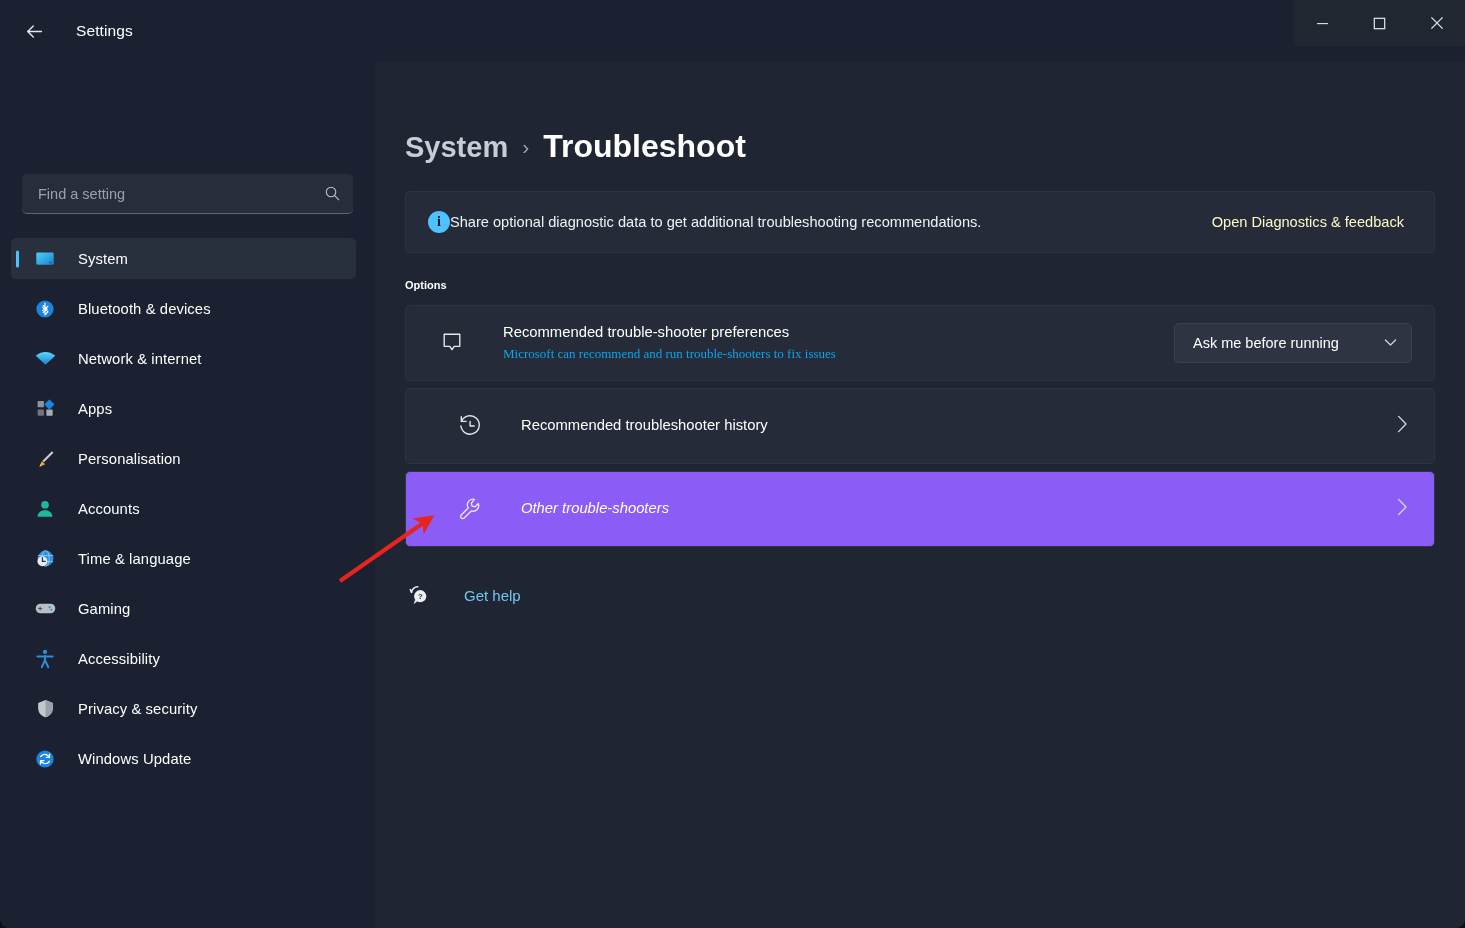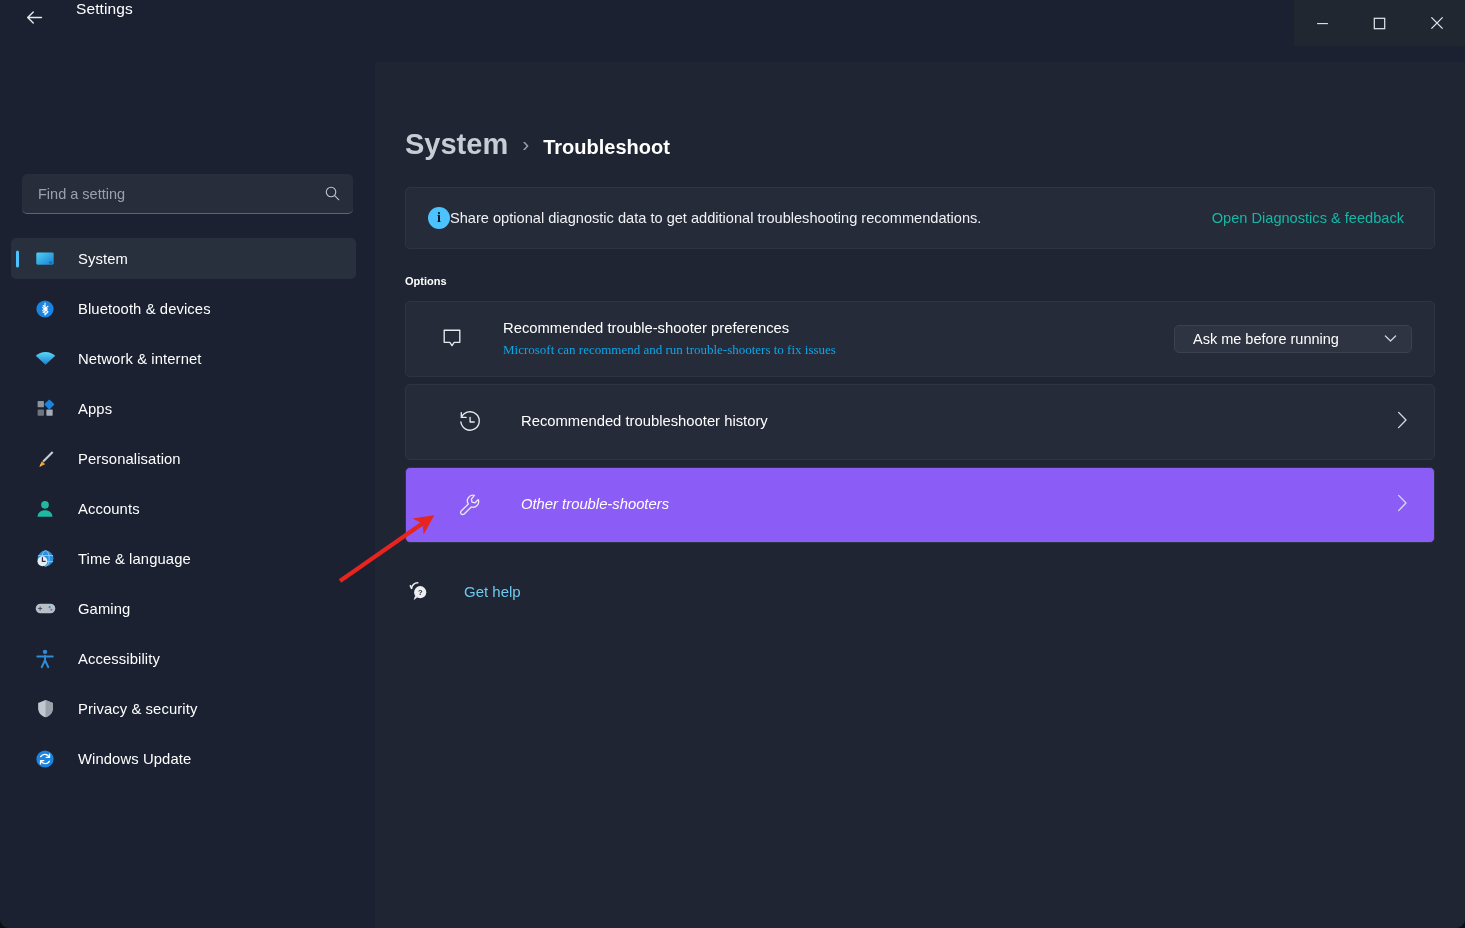--- a/index.html
+++ b/index.html
@@ -33,21 +33,21 @@
     height: 62px;
     flex: 0 0 62px;
     background: #1b2131;
     display: flex;
     align-items: flex-start;
     z-index: 20;
   }
 
   #titlebar-left {
     display: flex;
-    align-items: flex-start;
+    align-items: center;
     height: 62px;
     padding-left: 14px;
     gap: 6px;
   }
 
   .back-btn {
     width: 40px;
     height: 34px;
     display: flex;
     align-items: center;
@@ -194,21 +194,21 @@
     color: #c8ccd4;
     font-weight: 600;
   }
   #crumb-sep {
     font-size: 21px;
     color: #9aa1ad;
     position: relative;
     top: -3px;
   }
   #crumb-current {
-    font-size: 20px;
+    font-size: 32px;
     color: #ffffff;
     font-weight: 600;
   }
 
   #content-scroll {
     padding: 0 30px 0 30px;
     margin-top: 26px;
   }
 
   
@@ -238,21 +238,21 @@
   }
 
   #info-text {
     font-size: 14.6px;
     color: #f0f2f5;
     flex: 1 1 auto;
   }
 
   #info-link {
     font-size: 14.6px;
-    color: #14b8a6;
+    color: #fef9c3;
     cursor: pointer;
     white-space: nowrap;
   }
 
   #options-heading {
     margin-top: 26px;
     font-size: 11px;
     font-weight: 700;
     color: #ffffff;
   }
@@ -300,21 +300,21 @@
 
   .chev-right {
     flex: 0 0 auto;
     color: #d7dae0;
     font-size: 17px;
     padding-right: 4px;
   }
 
   
   .dropdown {
-    height: 28px;
+    height: 40px;
     min-width: 238px;
     background: #2e3441;
     border: 1px solid #3a414f;
     border-radius: 5px;
     display: flex;
     align-items: center;
     justify-content: space-between;
     padding: 0 14px 0 18px;
     cursor: pointer;
   }

